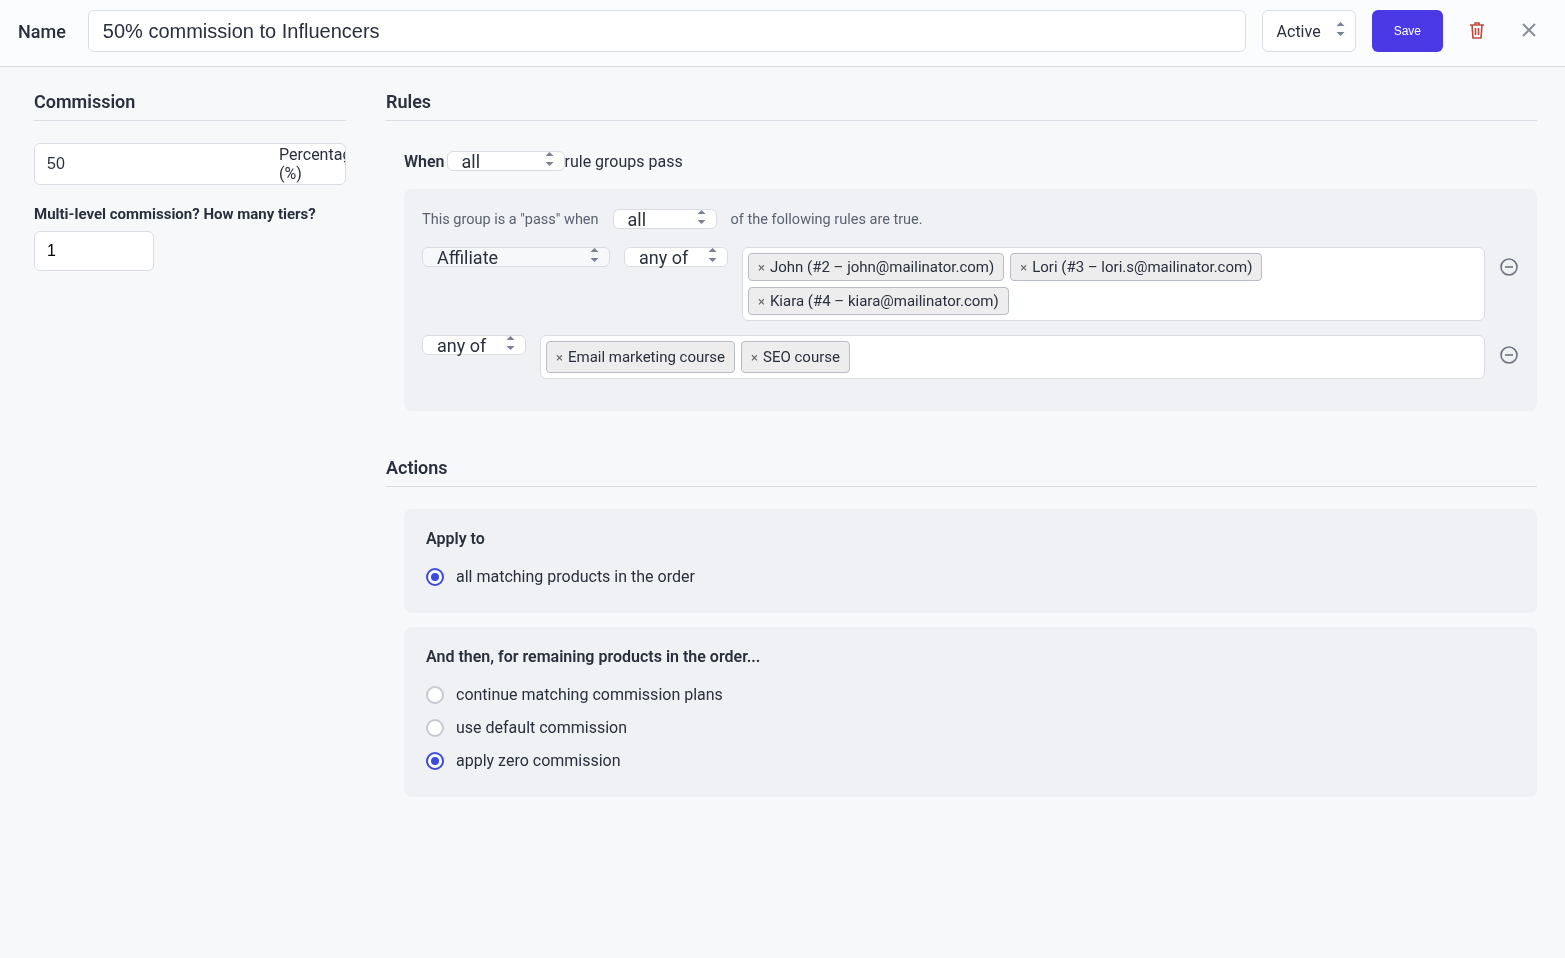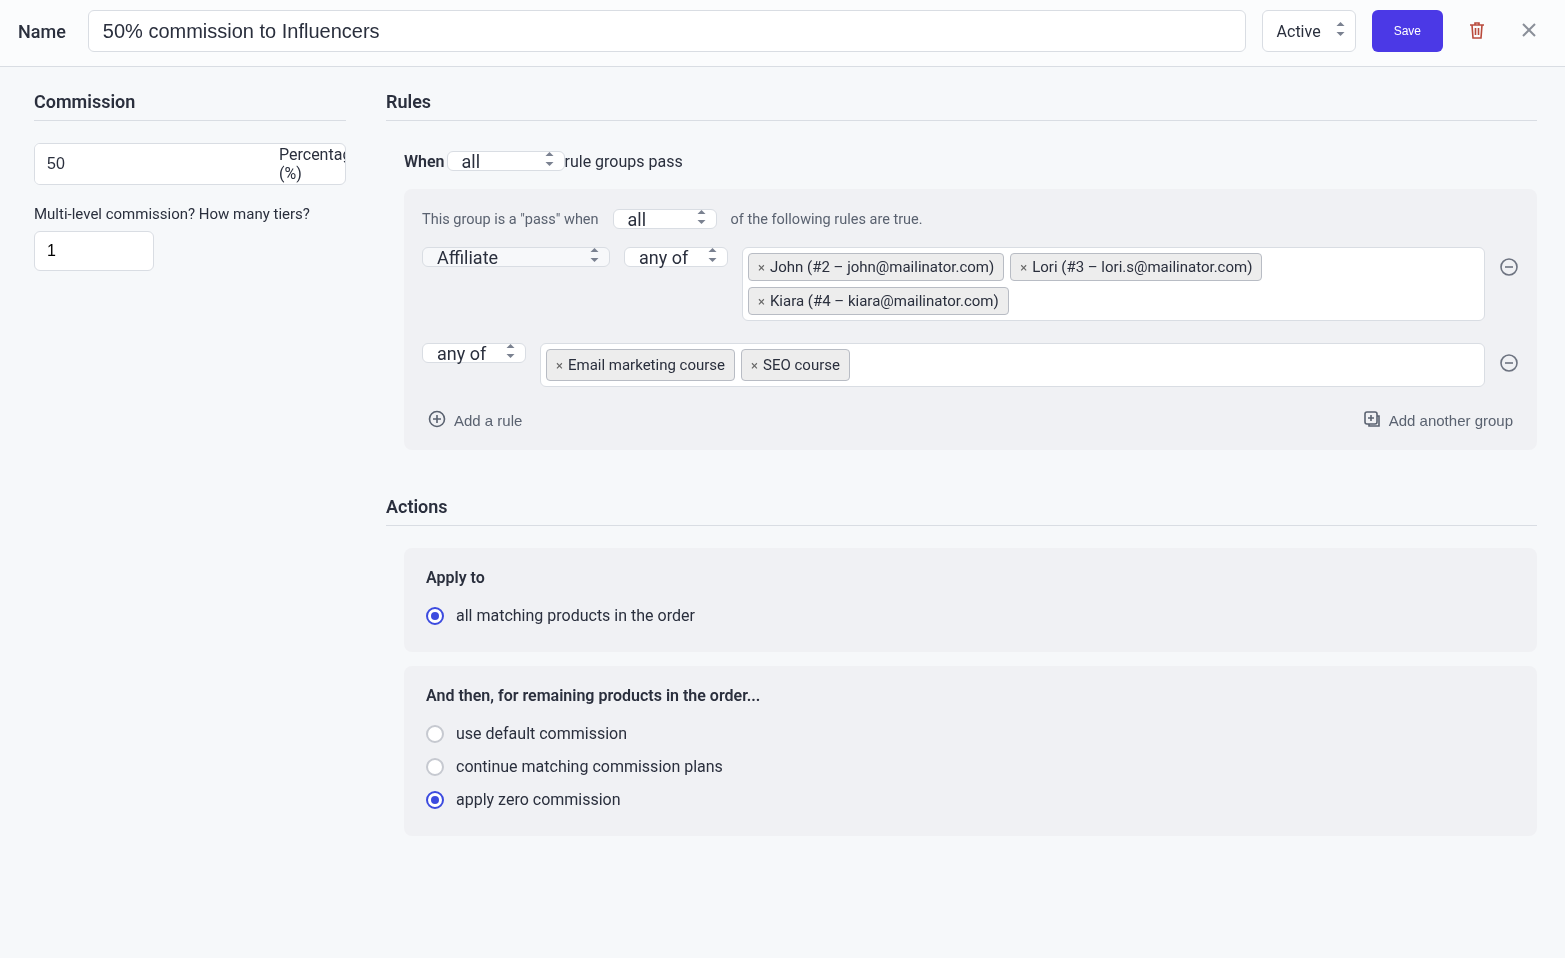--- a/index.html
+++ b/index.html
@@ -132,21 +132,21 @@
     padding:0 30px 0 12px;
     font-size:16px;
     color:var(--text);
     border-left:1px solid transparent;
     position:relative;
   }
   .field-label{
     margin-top:20px;
     margin-bottom:8px;
     font-size:15px;
-    font-weight:400;
+    font-weight:700;
     color:var(--text);
   }
   .small-input{
     width:120px;height:40px;
     border:1px solid var(--border);
     border-radius:6px;
     background:#fff;
     padding:0 12px;
     font-size:16px;
   }
@@ -163,21 +163,21 @@
     padding:20px 18px 18px 18px;
     margin-left:18px;
   }
   .group-head{
     display:flex;align-items:center;gap:14px;
     font-size:14.5px;color:var(--text-muted);
     margin-bottom:18px;
   }
   .rule-line{
     display:flex;align-items:flex-start;gap:14px;
-    margin-bottom:22px;
+    margin-bottom:14px;
   }
   .rule-select{
     width:188px;
   }
   .rule-op{
     width:104px;
   }
   .tag-box{
     flex:1;
     min-height:44px;
@@ -383,65 +383,44 @@
             </div>
             <span class="circle-minus">
               <svg width="20" height="20" viewBox="0 0 20 20" fill="none" stroke="currentColor" stroke-width="1.6">
                 <circle cx="10" cy="10" r="8"></circle>
                 <path d="M6 10h8"></path>
               </svg>
             </span>
           </div>
         </div>
 
-      <div class="group-foot">
-        <button class="link-btn">
-          <span>
-            <svg width="18" height="18" viewBox="0 0 18 18" fill="none" stroke="currentColor" stroke-width="1.6">
-                <circle cx="9" cy="9" r="7.5"></circle>
-                <path d="M9 5v8M5 9h8"></path>
-              </svg>
-          </span>
-          <span>Add a rule</span>
-        </button>
-        <button class="link-btn">
-          <span>
-            <svg width="18" height="18" viewBox="0 0 18 18" fill="none" stroke="currentColor" stroke-width="1.6">
-                <rect x="2" y="2" width="12" height="12" rx="2"></rect>
-                <path d="M14 6h2v10H6v-2"></path>
-                <path d="M8 5v6M5 8h6"></path>
-              </svg>
-          </span>
-          <span>Add another group</span>
-        </button>
-      </div>
     </div>
 
     <h2 class="section" style="margin-top:46px;">Actions</h2>
 
     <div class="actions-panel">
       <div class="sub-head">Apply to</div>
       <div id="apply-to-options">
           <div class="radio-row">
             <span class="radio on"></span>
             <span>all matching products in the order</span>
           </div>
         </div>
     </div>
 
     <div class="actions-panel">
       <div class="sub-head">And then, for remaining products in the order...</div>
       <div id="remaining-options">
           <div class="radio-row">
             <span class="radio"></span>
-            <span>use default commission</span>
+            <span>continue matching commission plans</span>
           </div>
           <div class="radio-row">
             <span class="radio"></span>
-            <span>continue matching commission plans</span>
+            <span>use default commission</span>
           </div>
           <div class="radio-row">
             <span class="radio on"></span>
             <span>apply zero commission</span>
           </div>
         </div>
     </div>
 
   </div>
 </div>

